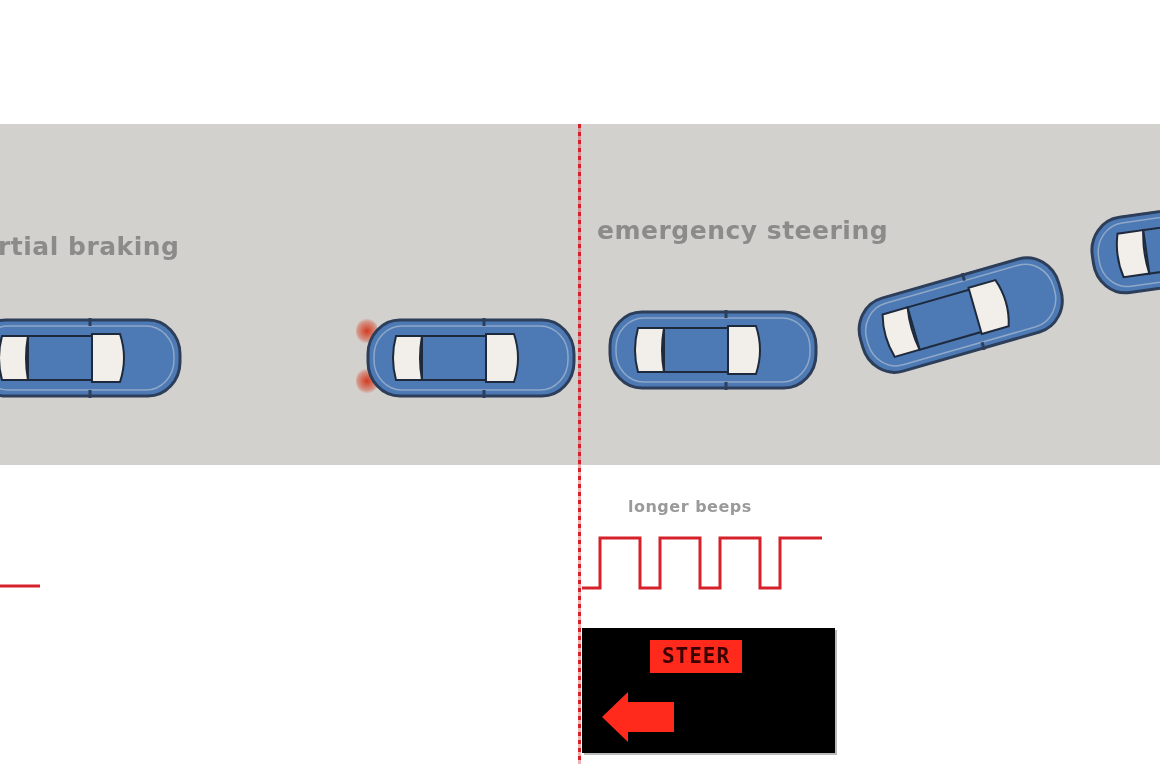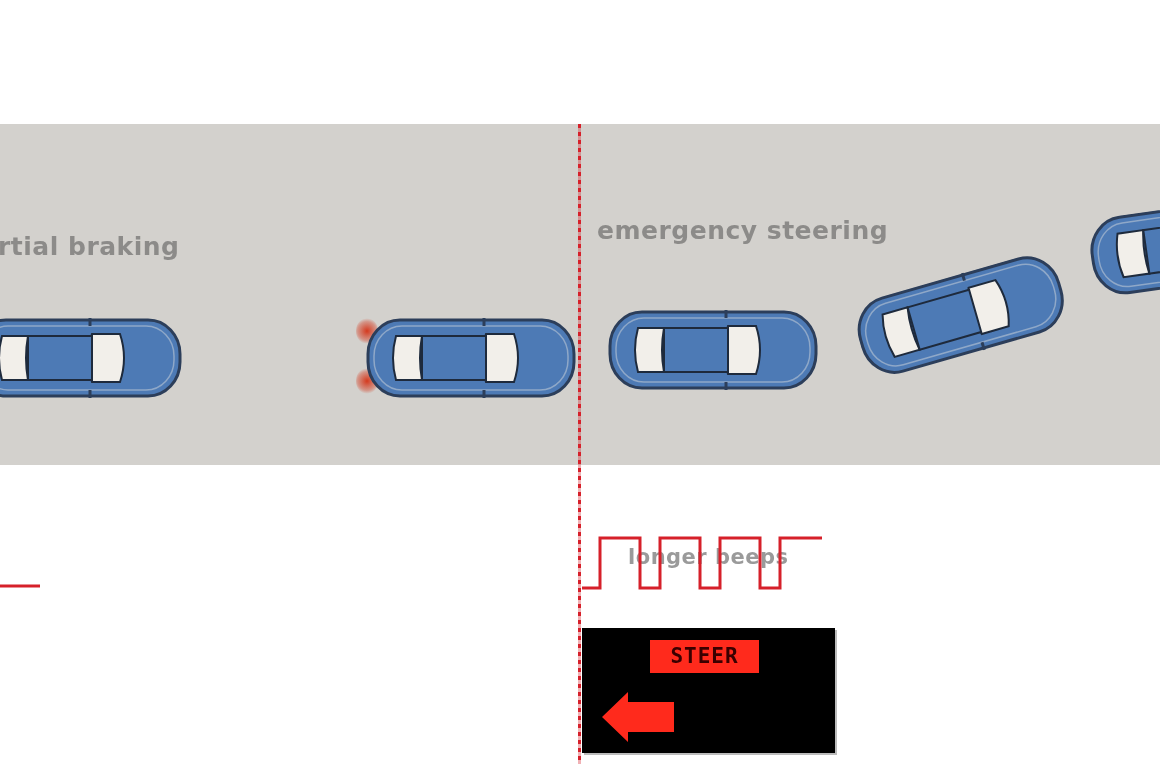--- a/index.html
+++ b/index.html
@@ -10,25 +10,25 @@
     .road { position: absolute; left: 0; top: 124px; width: 1160px; height: 341px; background: #d3d1cd; }
     .phase-label {
       position: absolute; font-size: 25px; font-weight: bold; color: #8c8b89; letter-spacing: 0.5px;
       white-space: nowrap;
     }
     .divider {
       position: absolute; left: 578px; top: 124px; width: 3px; height: 640px;
       background: repeating-linear-gradient(to bottom, #d6202a 0 4px, rgba(214,32,42,0.35) 4px 8px);
     }
     .car { position: absolute; }
-    .beep-label { position: absolute; font-size: 21px; font-weight: bold; color: #9a9a9a; letter-spacing: 0.5px; white-space: nowrap; margin-top: 48px; }
+    .beep-label { position: absolute; font-size: 16px; font-weight: bold; color: #9a9a9a; letter-spacing: 0.5px; white-space: nowrap; }
     .signal { position: absolute; }
     .display { position: absolute; left: 582px; top: 628px; width: 253px; height: 125px; background: #000; box-shadow: 2px 2px 0 #bbb; }
     .steer-badge {
-      position: absolute; left: 68px; top: 12px; width: 109px; height: 33px; background: #ff2a1c;
+      position: absolute; left: 68px; top: 12px; width: 92px; height: 33px; background: #ff2a1c;
       color: #3a0000; font-weight: bold; font-size: 21px; text-align: center; line-height: 33px; letter-spacing: 1px;
       font-family: "DejaVu Sans Mono", monospace;
     }
     .arrow { position: absolute; left: 20px; top: 64px; }
   </style>
 </head>
 <body>
 
 <svg width="0" height="0" style="position:absolute">
   <defs>

